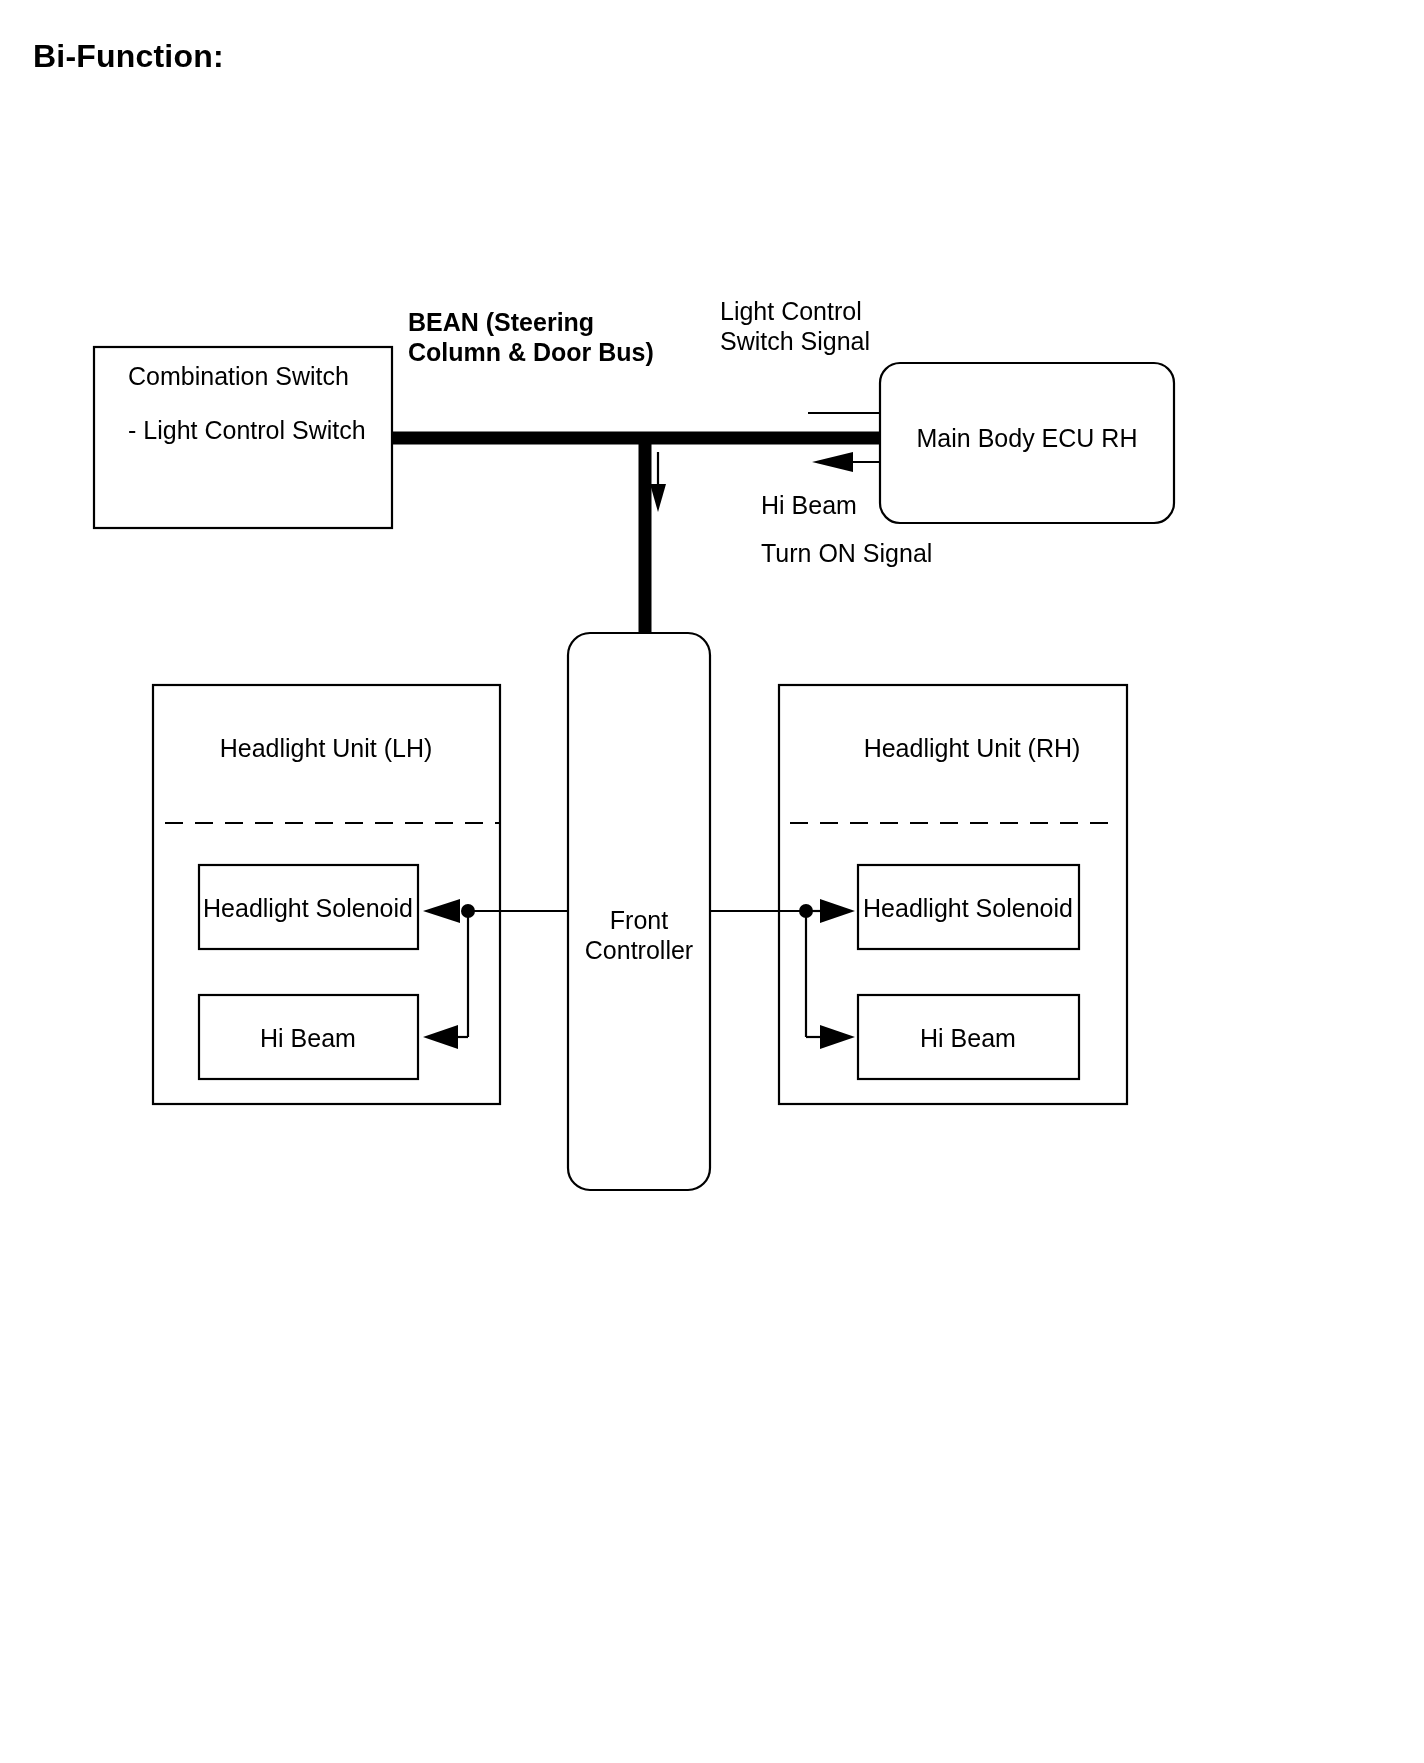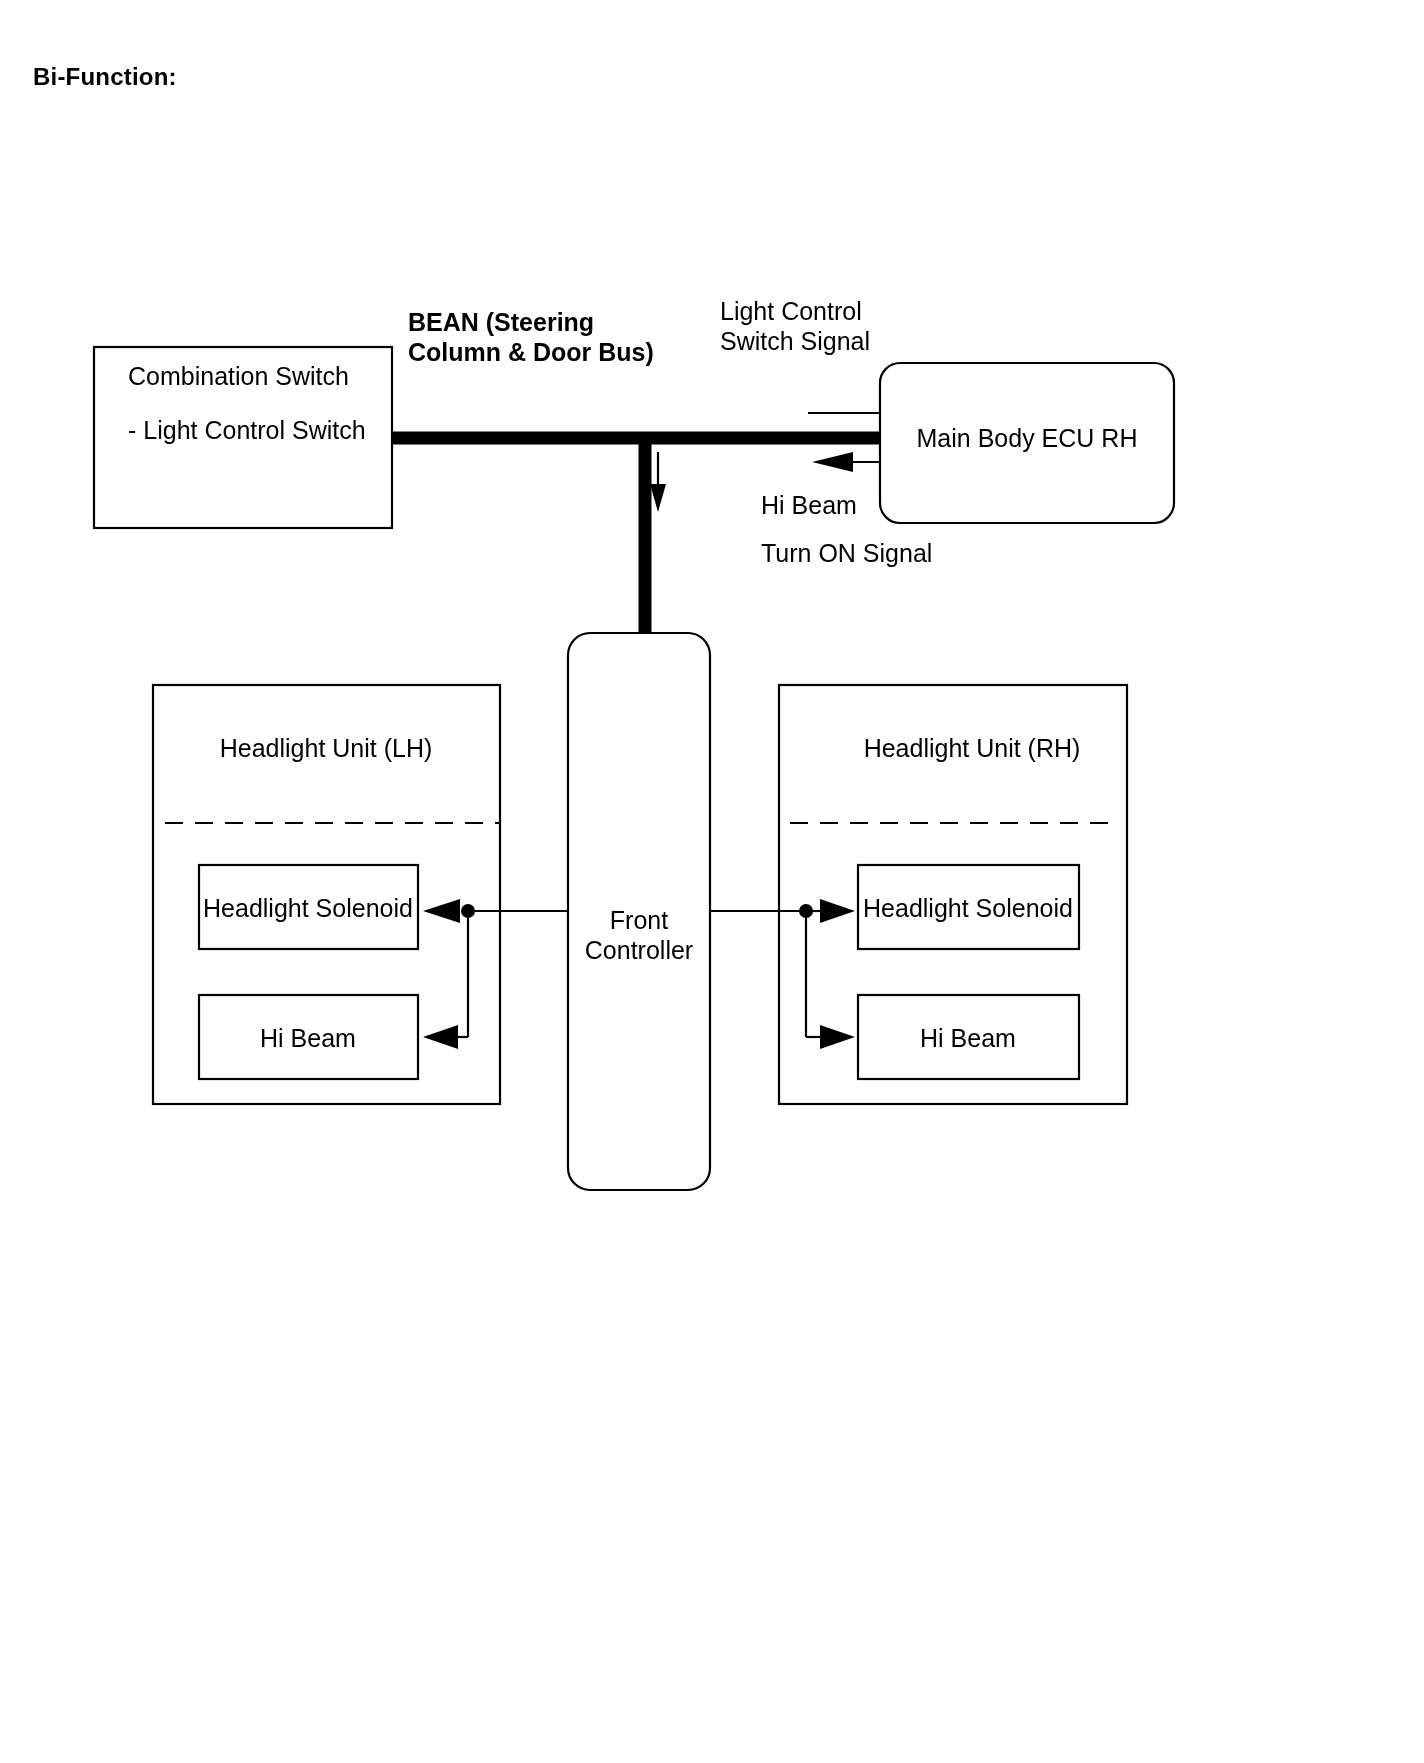--- a/index.html
+++ b/index.html
@@ -12,25 +12,24 @@
     height: 1763px;
     position: relative;
     font-family: "Liberation Sans", sans-serif;
     color: #000000;
     overflow: hidden;
   }
   #page-title {
     position: absolute;
     left: 33px;
     top: 38px;
-    font-size: 24px;
+    font-size: 32px;
     font-weight: bold;
     letter-spacing: 0.2px;
     white-space: nowrap;
-    margin-top: 25px;
   }
   #diagram {
     position: absolute;
     left: 0;
     top: 0;
     width: 1424px;
     height: 1763px;
   }
   .dtext {
     font-family: "Liberation Sans", sans-serif;

